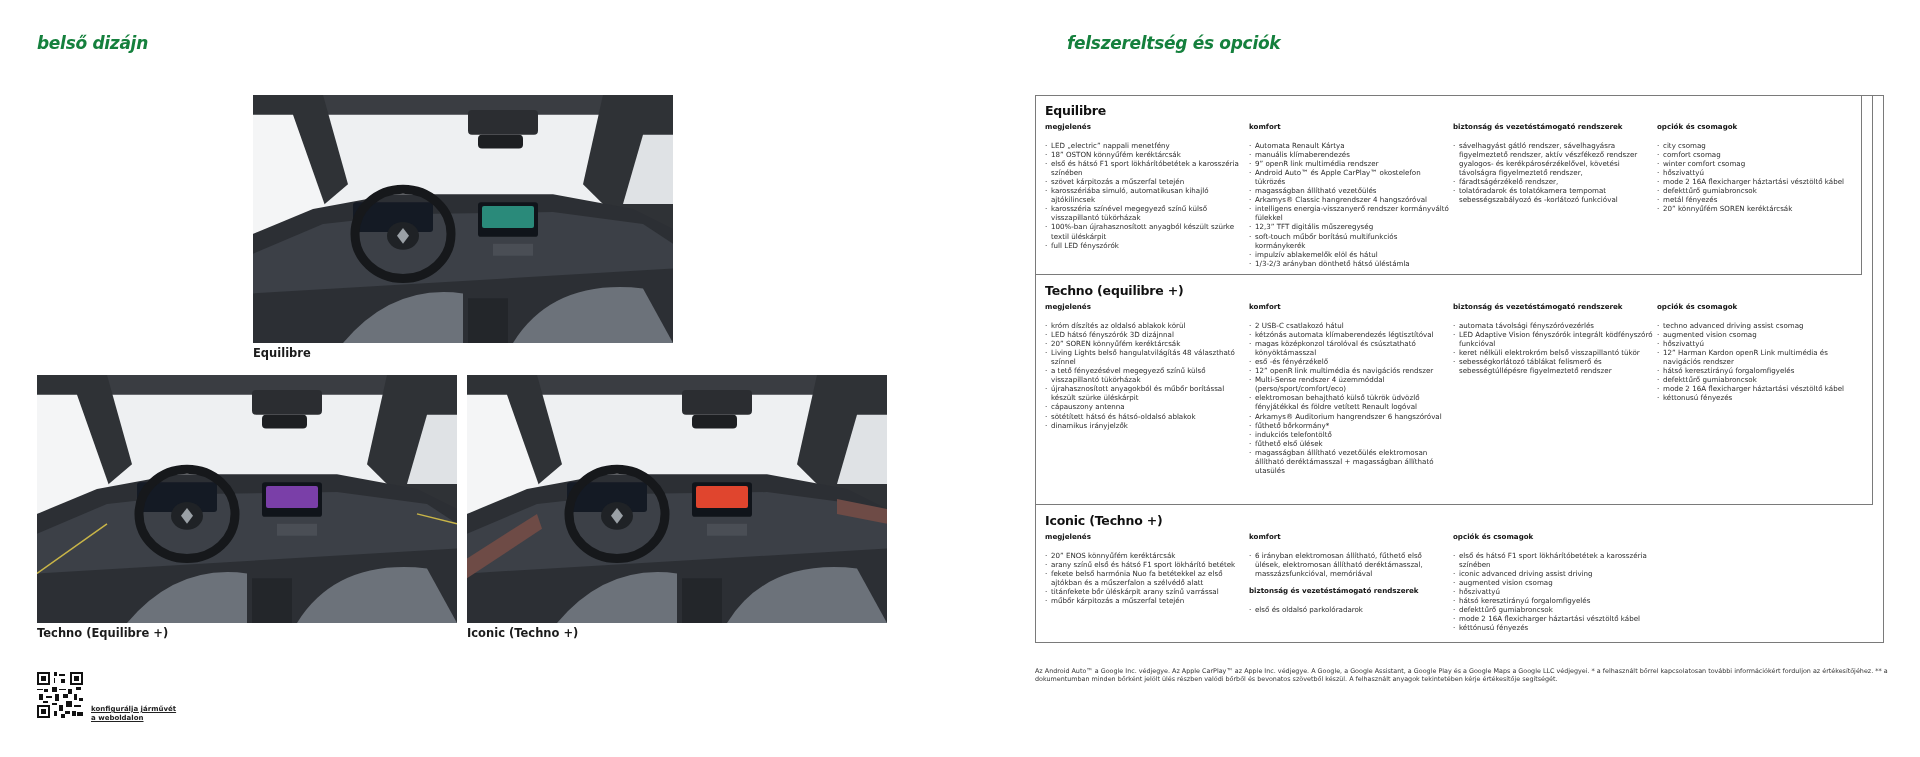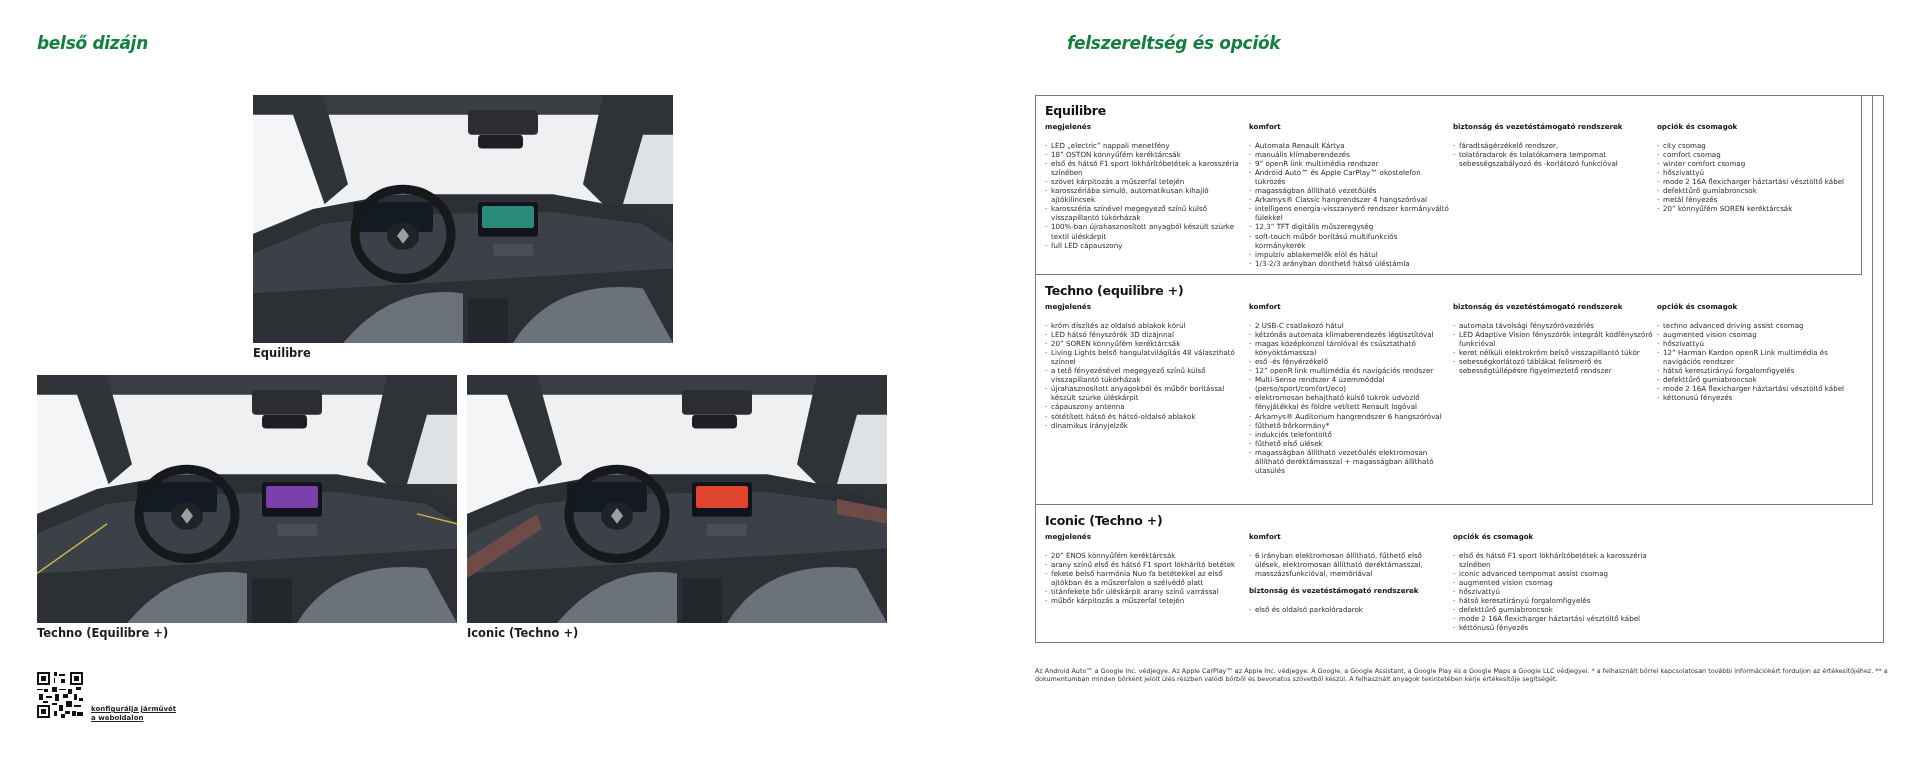--- a/index.html
+++ b/index.html
@@ -152,21 +152,21 @@
 <div class="col" style="left:1045px;top:122px;">
   <div class="hd">megjelenés</div>
   <ul>
     <li>LED „electric” nappali menetfény</li>
     <li>18” OSTON könnyűfém keréktárcsák</li>
     <li>első és hátsó F1 sport lökhárítóbetétek a karosszéria színében</li>
     <li>szövet kárpitozás a műszerfal tetején</li>
     <li>karosszériába simuló, automatikusan kihajló ajtókilincsek</li>
     <li>karosszéria színével megegyező színű külső visszapillantó tükörházak</li>
     <li>100%-ban újrahasznosított anyagból készült szürke textil üléskárpit</li>
-    <li>full LED cápauszony</li>
+    <li>full LED fényszórók</li>
   </ul>
 </div>
 <div class="col" style="left:1249px;top:122px;">
   <div class="hd">komfort</div>
   <ul>
     <li>Automata Renault Kártya</li>
     <li>manuális klímaberendezés</li>
     <li>9” openR link multimédia rendszer</li>
     <li>Android Auto™ és Apple CarPlay™ okostelefon tükrözés</li>
     <li>magasságban állítható vezetőülés</li>
@@ -174,20 +174,21 @@
     <li>intelligens energia-visszanyerő rendszer kormányváltó fülekkel</li>
     <li>12,3” TFT digitális műszeregység</li>
     <li>soft-touch műbőr borítású multifunkciós kormánykerék</li>
     <li>impulzív ablakemelők elöl és hátul</li>
     <li>1/3-2/3 arányban dönthető hátsó üléstámla</li>
   </ul>
 </div>
 <div class="col" style="left:1453px;top:122px;width:205px;">
   <div class="hd">biztonság és vezetéstámogató rendszerek</div>
   <ul>
+    <li>sávelhagyást gátló rendszer, sávelhagyásra figyelmeztető rendszer, aktív vészfékező rendszer gyalogos- és kerékpárosérzékelővel, követési távolságra figyelmeztető rendszer,</li>
     <li>fáradtságérzékelő rendszer,</li>
     <li>tolatóradarok és tolatókamera tempomat sebességszabályozó és -korlátozó funkcióval</li>
   </ul>
 </div>
 <div class="col" style="left:1657px;top:122px;">
   <div class="hd">opciók és csomagok</div>
   <ul>
     <li>city csomag</li>
     <li>comfort csomag</li>
     <li>winter comfort csomag</li>
@@ -276,21 +277,21 @@
   </ul>
   <div class="hd hd2">biztonság és vezetéstámogató rendszerek</div>
   <ul>
     <li>első és oldalsó parkolóradarok</li>
   </ul>
 </div>
 <div class="col" style="left:1453px;top:532px;width:205px;">
   <div class="hd">opciók és csomagok</div>
   <ul>
     <li>első és hátsó F1 sport lökhárítóbetétek a karosszéria színében</li>
-    <li>iconic advanced tempomat assist csomag</li>
+    <li>iconic advanced driving assist driving</li>
     <li>augmented vision csomag</li>
     <li>hőszivattyú</li>
     <li>hátsó keresztirányú forgalomfigyelés</li>
     <li>defekttűrő gumiabroncsok</li>
     <li>mode 2 16A flexicharger háztartási vésztöltő kábel</li>
     <li>kéttónusú fényezés</li>
   </ul>
 </div>
 
 <div class="footnote">Az Android Auto™ a Google Inc. védjegye. Az Apple CarPlay™ az Apple Inc. védjegye. A Google, a Google Assistant, a Google Play és a Google Maps a Google LLC védjegyei. * a felhasznált bőrrel kapcsolatosan további információkért forduljon az értékesítőjéhez. ** a dokumentumban minden bőrként jelölt ülés részben valódi bőrből és bevonatos szövetből készül. A felhasznált anyagok tekintetében kérje értékesítője segítségét.</div>

